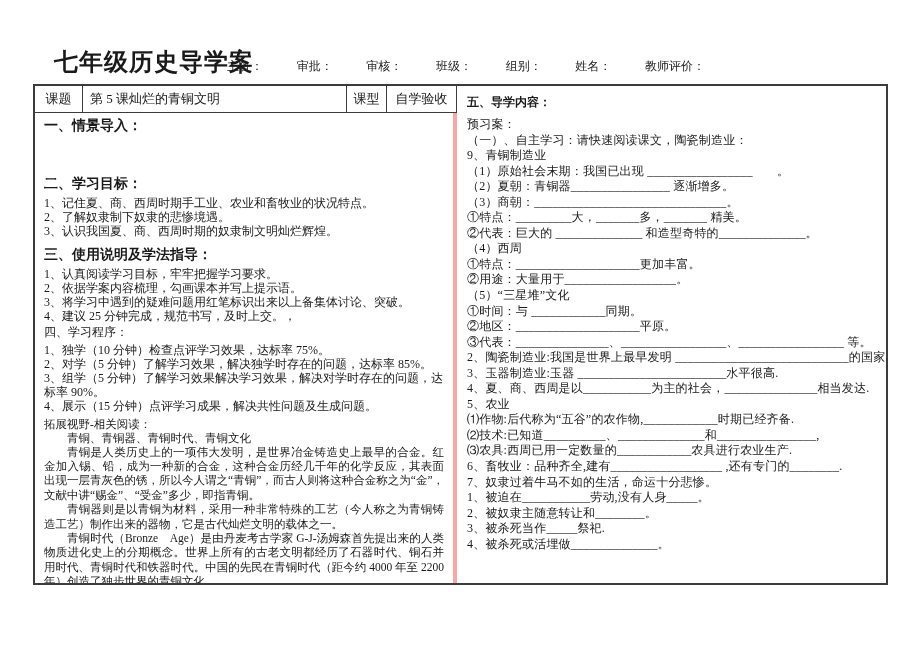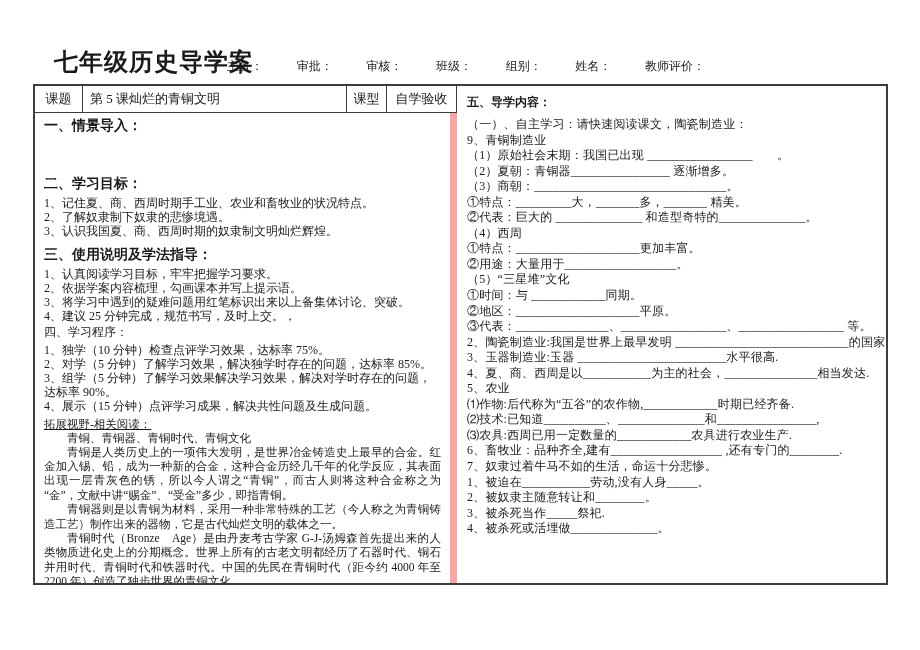--- a/index.html
+++ b/index.html
@@ -29,30 +29,30 @@
     display: grid;
     grid-template-columns: 48px 264px 40px 70px 1fr;
     grid-template-rows: 27px 1fr;
     font-size: 12px;
   }
   .cell { border-color: #3c3c3c; }
   .c-subject-label  { grid-column: 1; grid-row: 1; border-right: 1px solid #3c3c3c; border-bottom: 1px solid #3c3c3c; display:flex; align-items:center; justify-content:center; font-size: 13px; text-align: right; }
   .c-subject-value  { grid-column: 2; grid-row: 1; border-right: 1px solid #3c3c3c; border-bottom: 1px solid #3c3c3c; display:flex; align-items:center; padding-left: 7px; font-size: 13px; }
   .c-type-label     { grid-column: 3; grid-row: 1; border-right: 1px solid #3c3c3c; border-bottom: 1px solid #3c3c3c; display:flex; align-items:center; justify-content:center; font-size: 13px; }
   .c-type-value     { grid-column: 4; grid-row: 1; border-right: 1px solid #3c3c3c; border-bottom: 1px solid #3c3c3c; display:flex; align-items:center; justify-content:center; font-size: 13px; }
-  .left-cell        { grid-column: 1 / 5; grid-row: 2; border-right: 7px solid #fca5a5; padding: 3px 9px 16px 9px; overflow: hidden; }
+  .left-cell        { grid-column: 1 / 5; grid-row: 2; border-right: 4px solid #fca5a5; padding: 3px 9px 16px 9px; overflow: hidden; }
   .right-cell       { grid-column: 5; grid-row: 1 / 3; padding: 4px 10px 0 10px; overflow: hidden; }
 
   
   .sec-heading { font-size: 14px; font-weight: bold; line-height: 19px; }
   .spacer-intro { height: 39px; }
   .gap-s { height: 4px; }
   .body-line { font-size: 12px; line-height: 14.2px; }
   .left-cell .list { margin: 3px 0 2px 0; }
-  .reading-title { font-size: 11.5px; line-height: 14px; margin-top: 3px; text-decoration: underline; }
+  .reading-title { font-size: 11.5px; line-height: 14px; margin-top: 3px; }
   .reading-terms { font-size: 11.5px; line-height: 14px; text-indent: 2em; }
   .reading-para  { font-size: 11.5px; line-height: 14.4px; text-indent: 2em; text-align: justify; }
 
   
   .right-title { font-size: 12px; font-weight: bold; line-height: 20px; margin: 2px 0 5px 0; }
   .r-line { font-size: 12px; line-height: 15.55px; white-space: nowrap; letter-spacing: 0.2px; }
 </style>
 </head>
 <body>
 
@@ -105,20 +105,21 @@
     <div class="reading-title">拓展视野-相关阅读：</div>
     <div class="reading-terms">青铜、青铜器、青铜时代、青铜文化</div>
     <p class="reading-para">青铜是人类历史上的一项伟大发明，是世界冶金铸造史上最早的合金。红金加入锡、铅，成为一种新的合金，这种合金历经几千年的化学反应，其表面出现一层青灰色的锈，所以今人谓之“青铜”，而古人则将这种合金称之为“金”，文献中讲“赐金”、“受金”多少，即指青铜。</p>
     <p class="reading-para">青铜器则是以青铜为材料，采用一种非常特殊的工艺（今人称之为青铜铸造工艺）制作出来的器物，它是古代灿烂文明的载体之一。</p>
     <p class="reading-para">青铜时代（Bronze　Age）是由丹麦考古学家 G-J-汤姆森首先提出来的人类物质进化史上的分期概念。世界上所有的古老文明都经历了石器时代、铜石并用时代、青铜时代和铁器时代。中国的先民在青铜时代（距今约 4000 年至 2200 年）创造了独步世界的青铜文化。</p>
 
   </div>
 
   <div class="cell right-cell">
     <div class="right-title">五、导学内容：</div>
+    <div class="r-line">预习案：</div>
     <div class="r-line">（一）、自主学习：请快速阅读课文，陶瓷制造业：</div>
     <div class="r-line">9、青铜制造业</div>
     <div class="r-line">（1）原始社会末期：我国已出现 _________________　　。</div>
     <div class="r-line">（2）夏朝：青铜器________________ 逐渐增多。</div>
     <div class="r-line">（3）商朝：_______________________________。</div>
     <div class="r-line">①特点：_________大，_______多，_______ 精美。</div>
     <div class="r-line">②代表：巨大的 ______________ 和造型奇特的______________。</div>
     <div class="r-line">（4）西周</div>
     <div class="r-line">①特点：____________________更加丰富。</div>
     <div class="r-line">②用途：大量用于__________________。</div>

